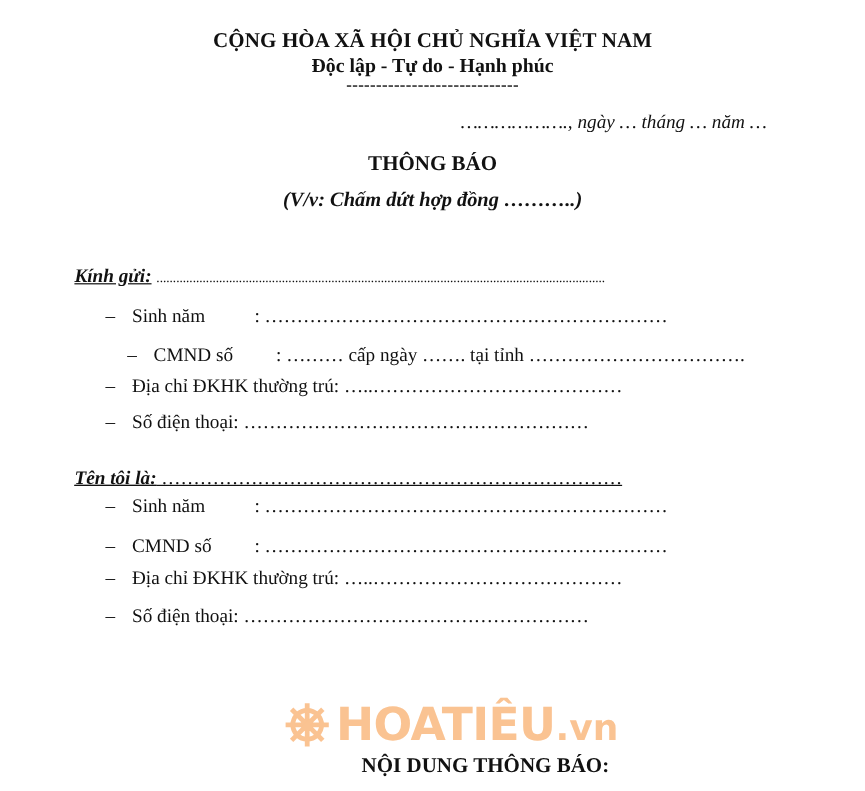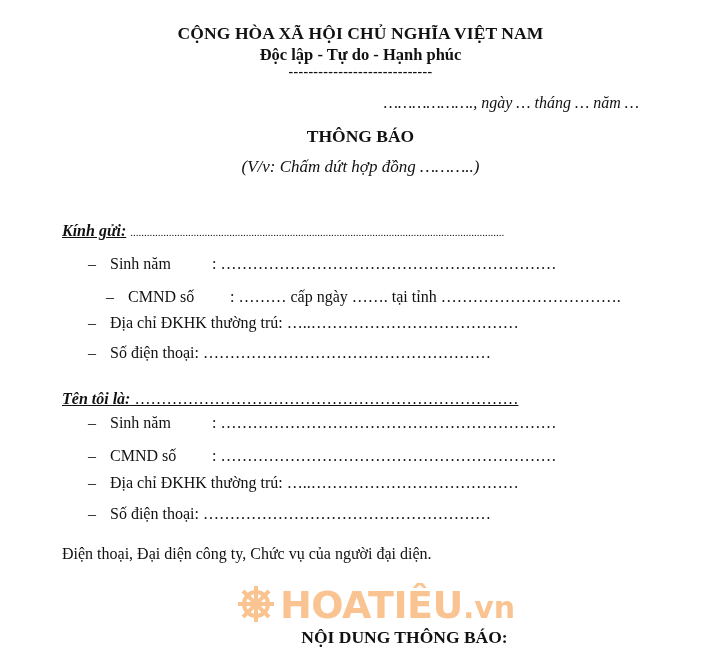--- a/index.html
+++ b/index.html
@@ -26,21 +26,21 @@
     .rule {
       top: 64px; font-size: 14px; font-weight: bold; letter-spacing: 0.3px;
     }
     .date-line {
       top: 94px; right: 82px; font-size: 16px; font-style: italic;
     }
     .title {
       top: 126px; font-size: 17.5px; font-weight: bold;
     }
     .subject {
-      top: 157px; font-size: 17px; font-weight: normal; font-style: italic;
+      top: 157px; font-size: 17px; font-weight: bold; font-style: italic;
     }
     .label-strong {
       font-weight: bold; font-style: italic; text-decoration: underline;
     }
     .line {
       left: 62px; font-size: 16px;
     }
     .dots-small {
       font-size: 11px; letter-spacing: 0px;
     }
@@ -120,21 +120,20 @@
   <span class="dash">–</span><span class="field-label" style="width:98px;">CMND số</span><span>   : ………………………………………………………</span>
 </div>
 <div class="abs item" style="top:474px;">
   <span class="dash">–</span><span class="field-label">Địa chỉ ĐKHK thường trú:</span><span>  …..…………………………………</span>
 </div>
 <div class="abs item" style="top:505px;">
   <span class="dash">–</span><span class="field-label">Số điện thoại:</span><span> ………………………………………………</span>
 </div>
 
 <div class="abs note" style="top:542px;">
-  <div>Điện thoại, Đại diện công ty,  Chức vụ của người đại diện.</div>
 </div>
 
 <div class="abs watermark">
   <span>
     <svg width="40" height="40" viewBox="0 0 40 40">
       <g fill="none" stroke="#f7933a" stroke-width="4">
         <circle cx="20" cy="20" r="12"></circle>
         <circle cx="20" cy="20" r="3.5" fill="#f7933a"></circle>
         <line x1="20" y1="2" x2="20" y2="38"></line>
         <line x1="2" y1="20" x2="38" y2="20"></line>

